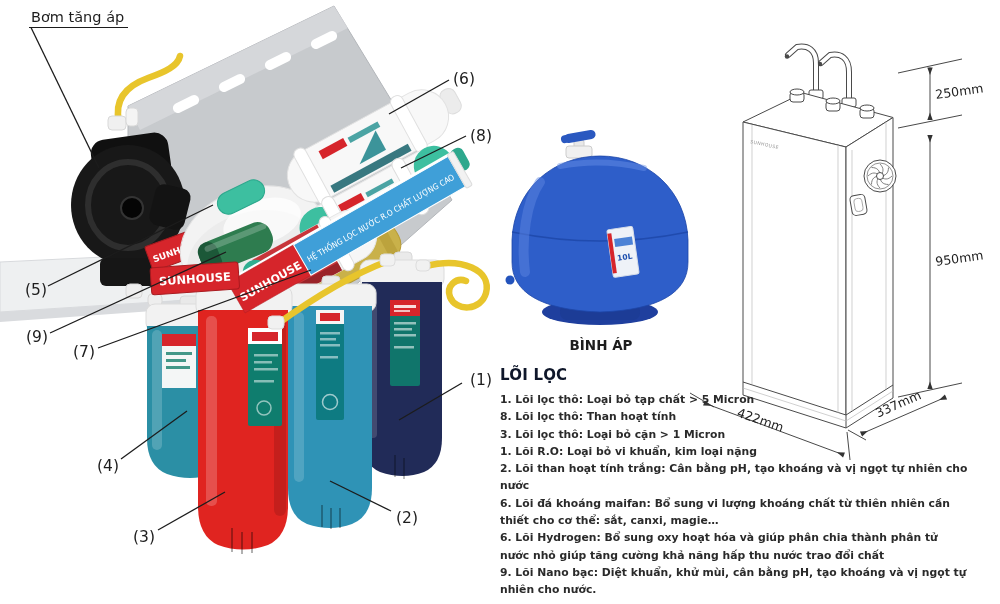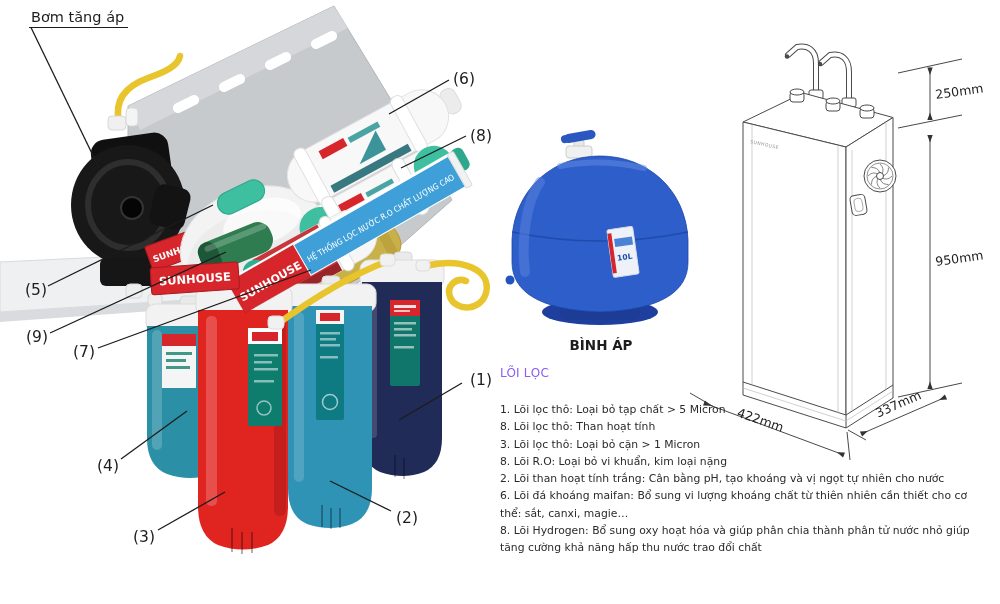--- a/index.html
+++ b/index.html
@@ -13,23 +13,23 @@
   .leader{stroke:#1c1c1c;stroke-width:1.3;fill:none;}
   .draft{stroke:#4a4a4a;stroke-width:1;fill:#ffffff;}
   .draftline{stroke:#4a4a4a;stroke-width:1;fill:none;}
   .seam{stroke:#bbbbbb;stroke-width:0.7;fill:none;}
   .dimline{stroke:#333333;stroke-width:0.9;fill:none;}
   .dimtext{font-size:12.5px;fill:#222222;}
   .filter-info{
     position:absolute;left:500px;top:366px;width:470px;
   }
   .filter-info .heading{
-    font-size:12px;font-weight:normal;color:#8b5cf6;letter-spacing:.2px;
+    font-size:15px;font-weight:bold;color:#0f172a;letter-spacing:.2px;
   }
-  .filter-info .items{margin-top:21px;}
+  .filter-info .items{margin-top:7px;font-weight:bold;}
   .filter-info .item{
     font-size:10.8px;line-height:17.3px;color:#2a2a2a;
   }
 </style>
 </head>
 <body>
 
 <div class="stage">
 <svg width="1000" height="604" viewBox="0 0 1000 604">
   <defs>
@@ -371,19 +371,20 @@
     </g>
   </g>
 </svg>
 
   <div class="filter-info">
     <div class="heading">LÕI LỌC</div>
     <div class="items">
       <div class="item">1. Lõi lọc thô: Loại bỏ tạp chất &gt; 5 Micron</div>
       <div class="item">8. Lõi lọc thô: Than hoạt tính</div>
       <div class="item">3. Lõi lọc thô: Loại bỏ cặn &gt; 1 Micron</div>
-      <div class="item">8. Lõi R.O: Loại bỏ vi khuẩn, kim loại nặng</div>
+      <div class="item">1. Lõi R.O: Loại bỏ vi khuẩn, kim loại nặng</div>
       <div class="item">2. Lõi than hoạt tính trắng: Cân bằng pH, tạo khoáng và vị ngọt tự nhiên cho nước</div>
       <div class="item">6. Lõi đá khoáng maifan: Bổ sung vi lượng khoáng chất từ thiên nhiên cần thiết cho cơ thể: sắt, canxi, magie…</div>
-      <div class="item">8. Lõi Hydrogen: Bổ sung oxy hoạt hóa và giúp phân chia thành phân tử nước nhỏ giúp tăng cường khả năng hấp thu nước trao đổi chất</div>
+      <div class="item">6. Lõi Hydrogen: Bổ sung oxy hoạt hóa và giúp phân chia thành phân tử nước nhỏ giúp tăng cường khả năng hấp thu nước trao đổi chất</div>
+      <div class="item">9. Lõi Nano bạc: Diệt khuẩn, khử mùi, cân bằng pH, tạo khoáng và vị ngọt tự nhiên cho nước.</div>
     </div>
   </div>
 </div>
 
 </body></html>

